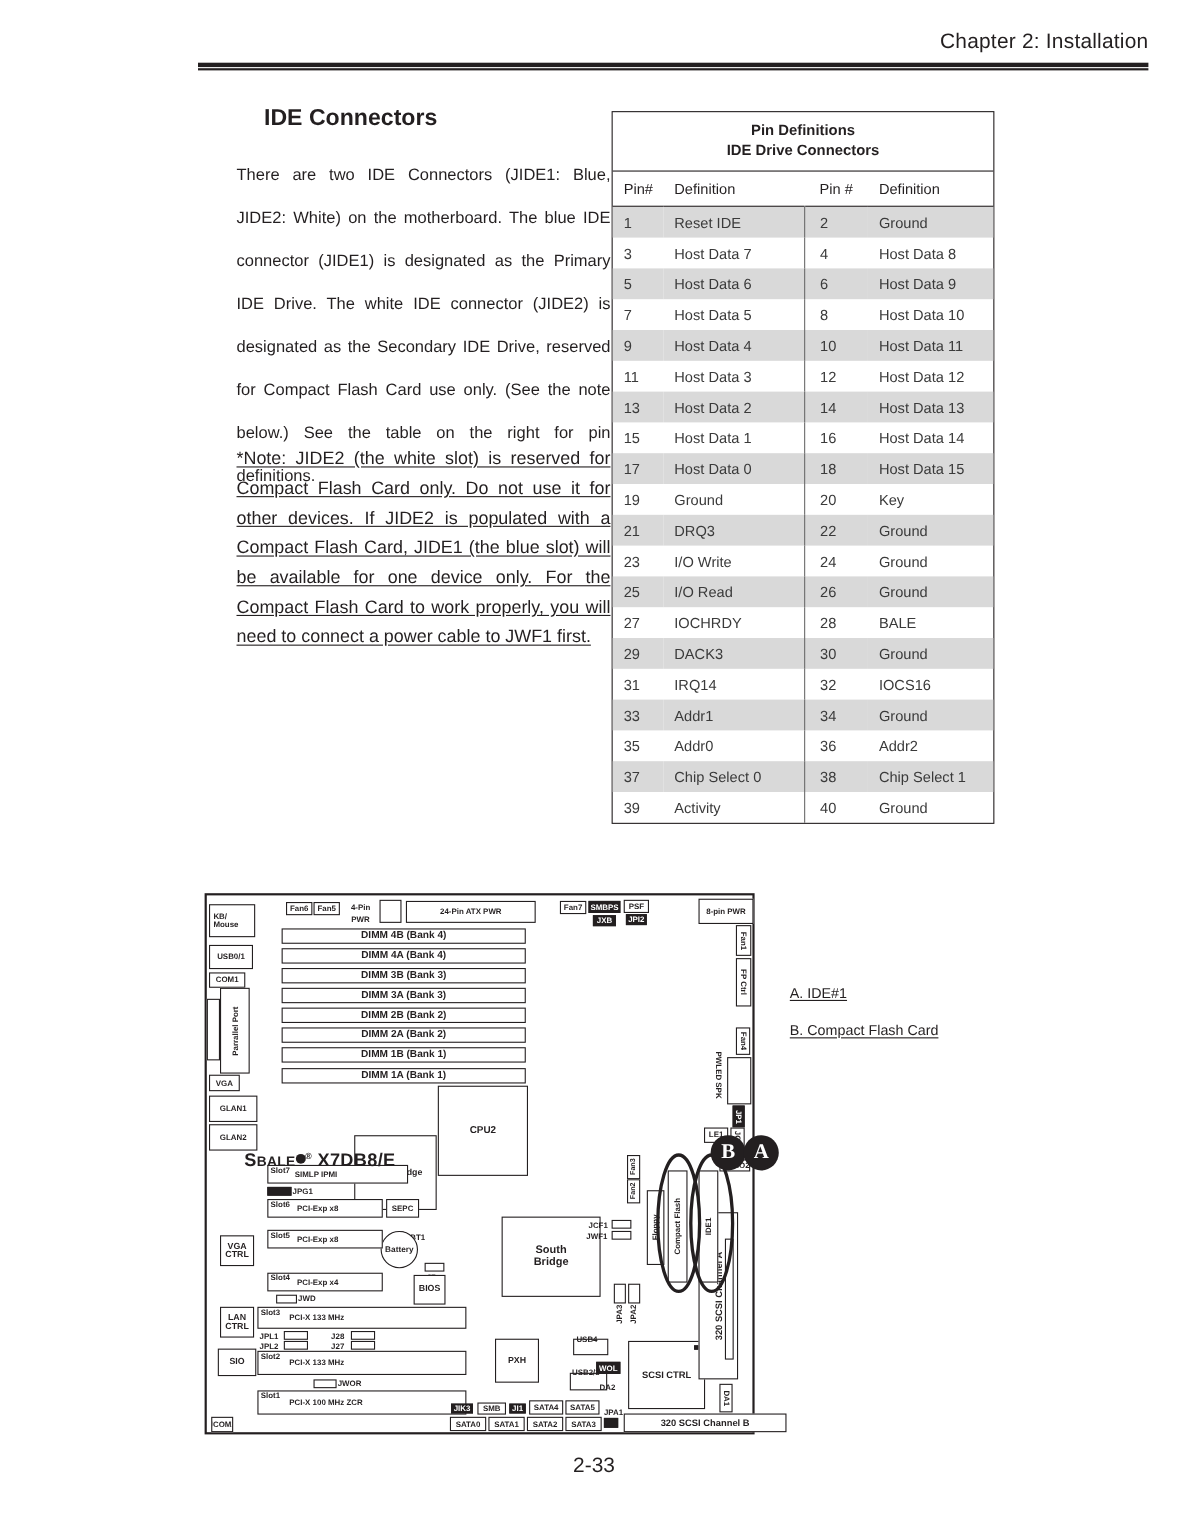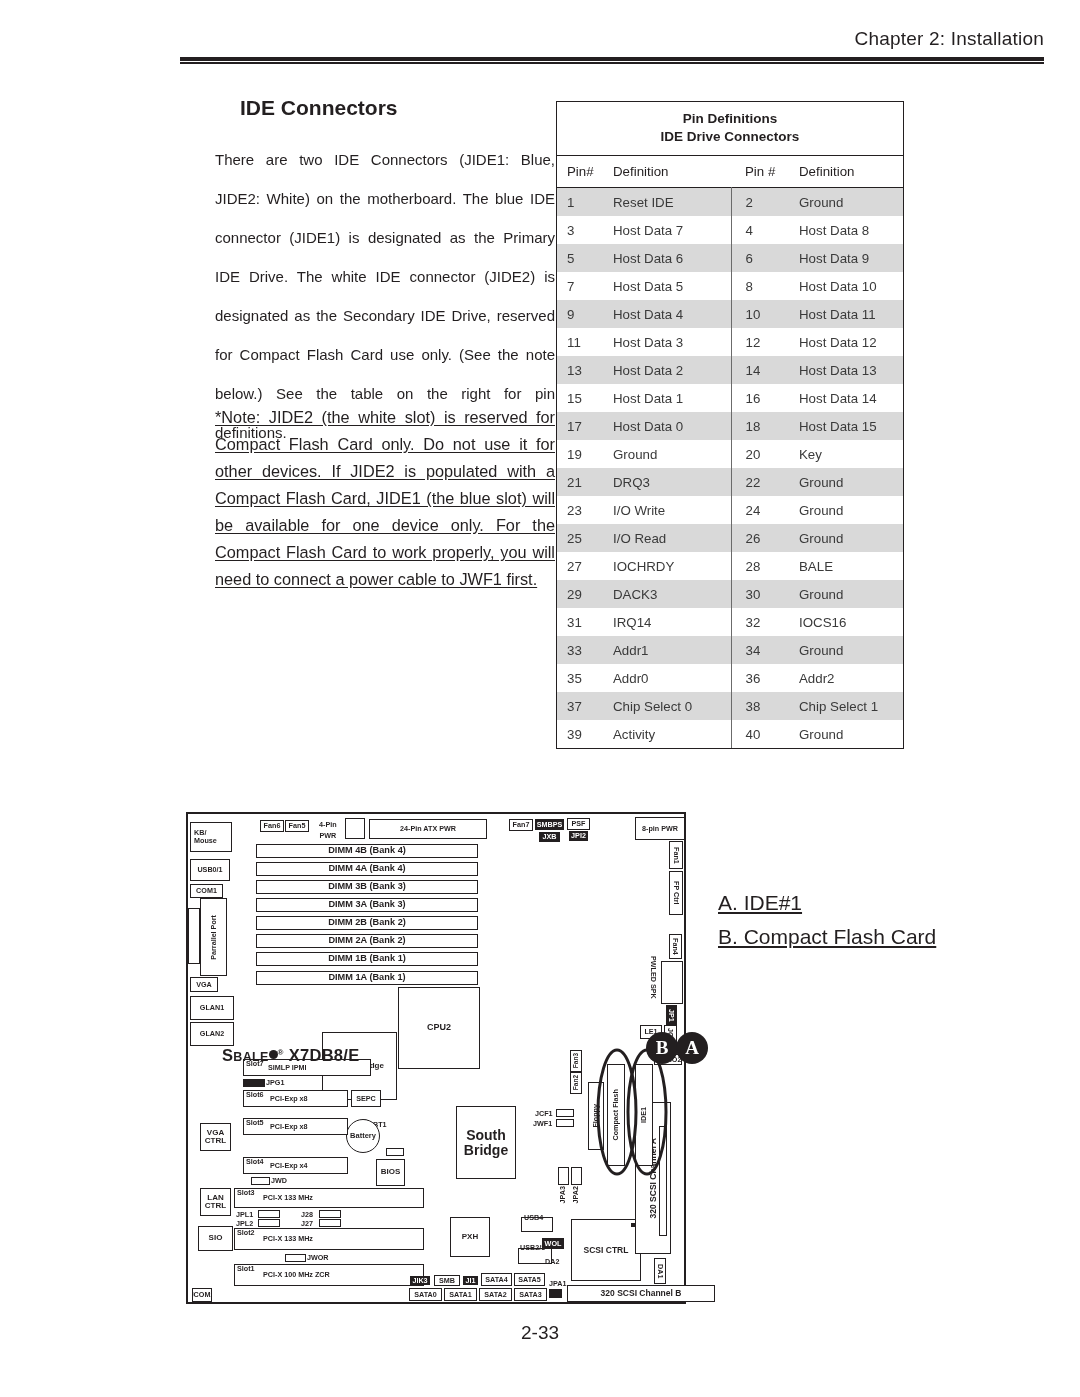--- a/index.html
+++ b/index.html
@@ -94,21 +94,21 @@
   
   #callout-a, #callout-b {
     position:absolute; border-radius:50%;
     background:#231f20; color:#fff;
     font-size:19px; font-weight:bold;
     display:flex; align-items:center; justify-content:center;
     font-family:"Liberation Serif", serif;
   }
   #callout-list {
     position:absolute; left:718px; top:886px;
-    font-size:21px; line-height:34px;
+    font-size:13px; line-height:34px;
   }
   #callout-list span { text-decoration:underline; text-underline-offset:2px; }
 
   #logo {
     position:absolute; left:222px; top:1046px;
     font-size:16.5px; font-weight:bold; letter-spacing:.3px;
     white-space:nowrap;
   }
   #logo .sc { font-size:12.5px; }
   #logo .dot {
@@ -382,21 +382,21 @@
   </div>
 
   <div class="bx" style="left:210px; top:173px; width:82px; height:82px; font-size:9px;">
     <span>CPU2</span>
   </div>
 
   <div class="bx" style="left:134px; top:218px; width:75px; height:68px; font-size:8px;">
     <span>North Bridge</span>
   </div>
   <div class="bx" style="left:139px; top:276px; width:6px; height:6px; background:#231f20;"></div>
-  <div class="bx" style="left:268px; top:292px; width:60px; height:73px; font-size:14px; flex-direction:column;">
+  <div class="bx" style="left:268px; top:292px; width:90px; height:73px; font-size:10px; flex-direction:column;">
     <span>South</span>
     <span>Bridge</span>
   </div>
   <div class="pl" style="left:172px; top:305px;">
     <span style="display:inline-block;width:9px;height:9px;border:1.4px solid #231f20;border-radius:50%;vertical-align:-1px;"></span><span>JBT1</span>
   </div>
   <div class="bx" style="left:198px; top:334px; width:18px; height:8px;"></div>
   <div class="pl" style="left:200px; top:344px;">J7</div>
 
   <div class="bx" style="left:262px; top:403px; width:40px; height:40px; font-size:8px;">

